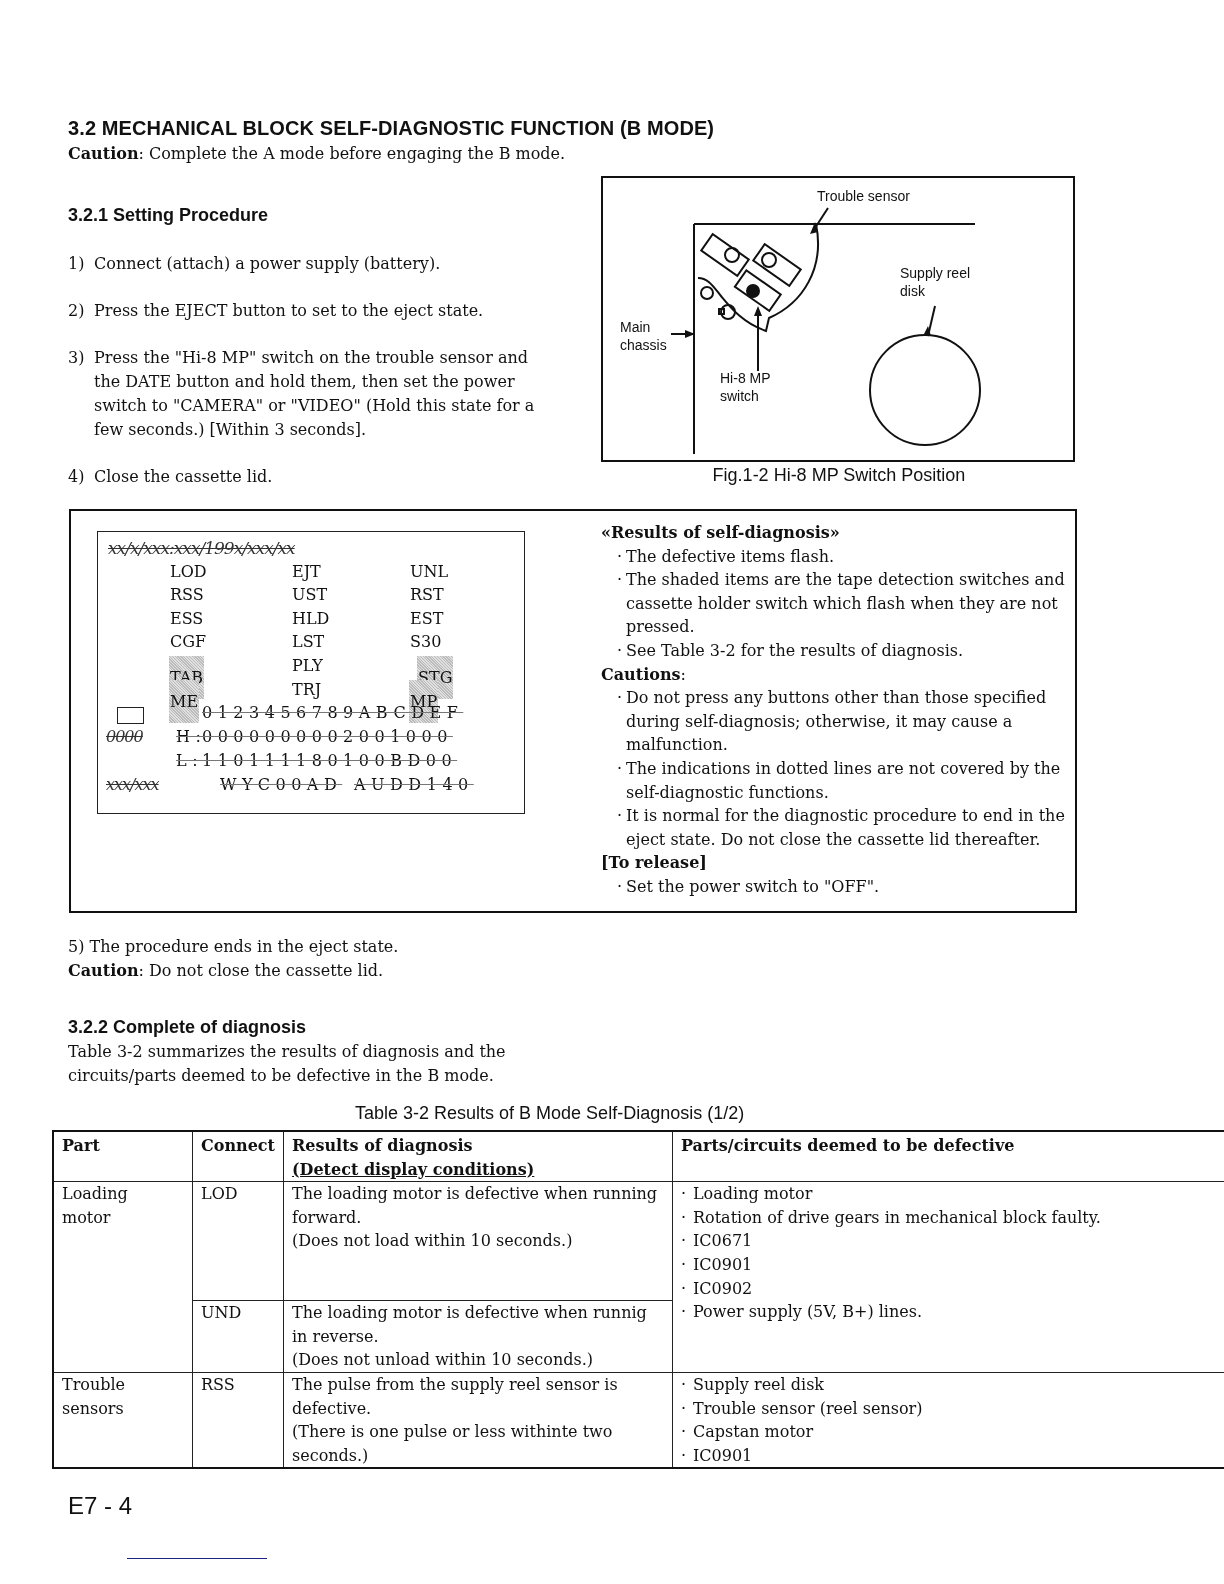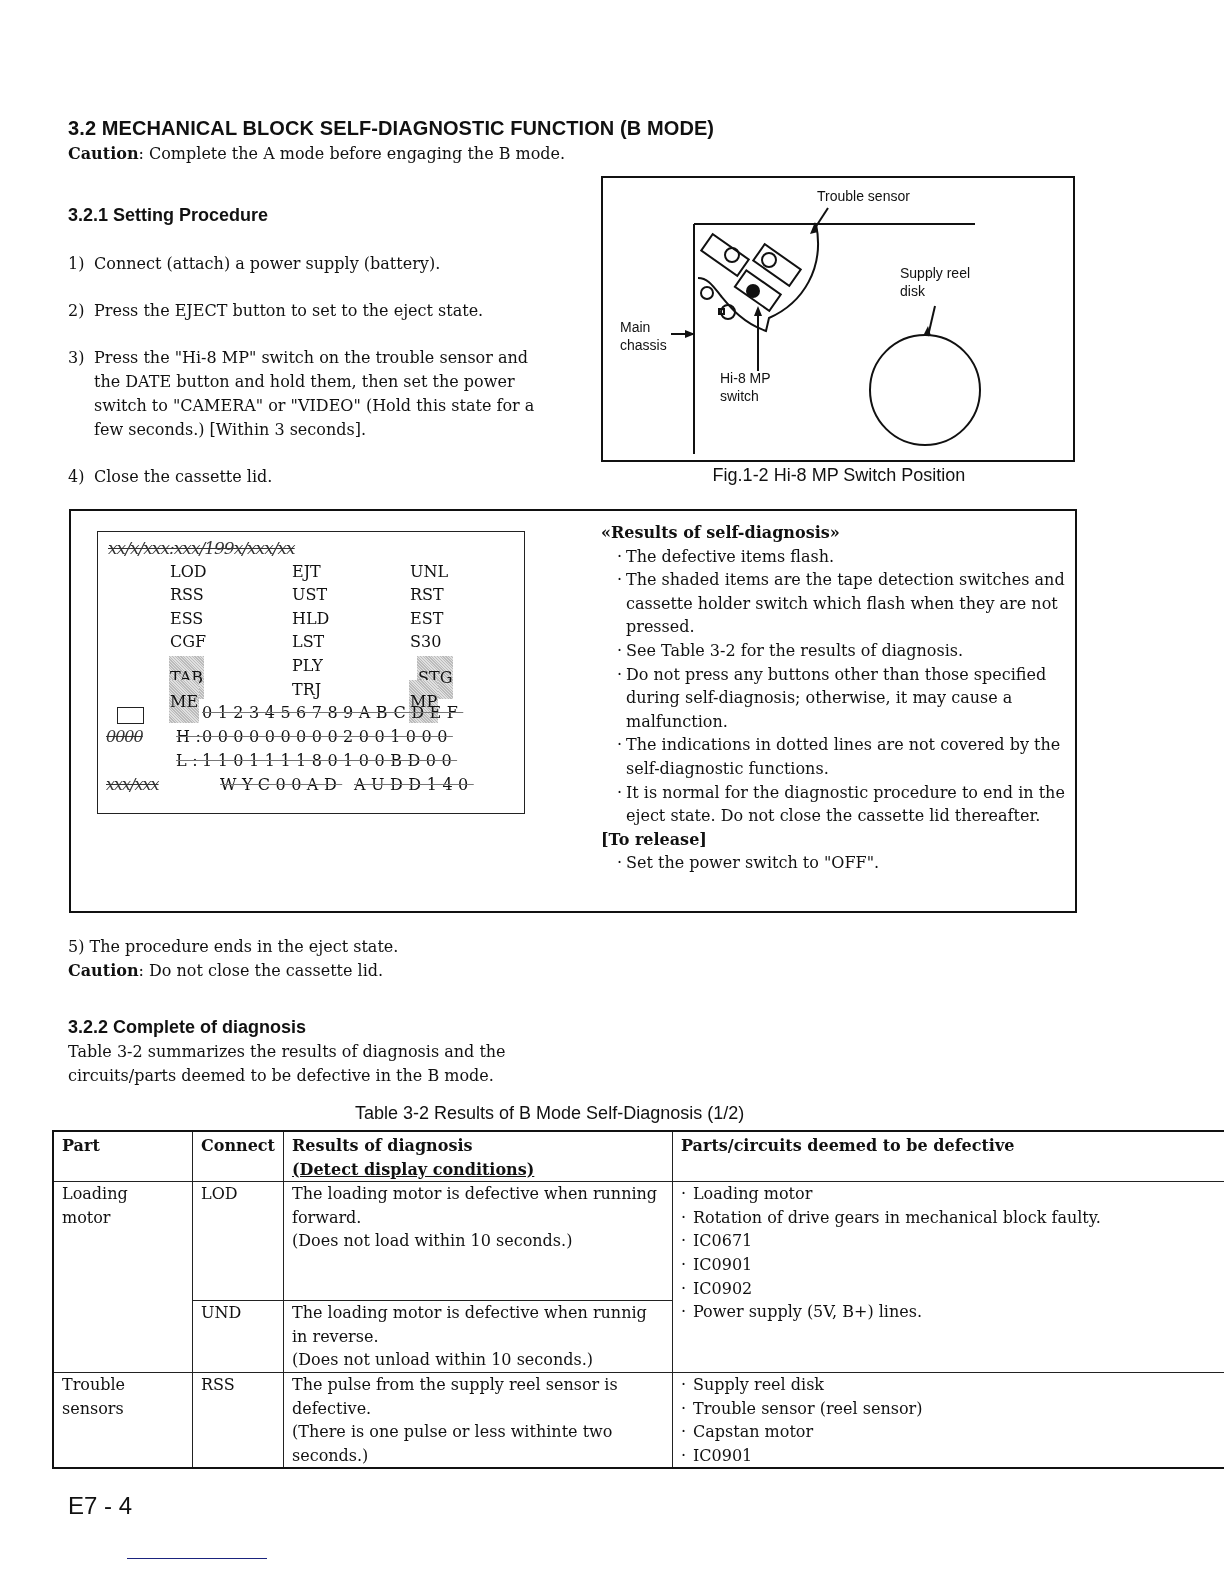--- a/index.html
+++ b/index.html
@@ -183,20 +183,21 @@
       <span class="t">The defective items flash.</span>
     </div>
   <div class="bul">
       <span class="dot">·</span>
       <span class="t">The shaded items are the tape detection switches and cassette holder switch which flash when they are not pressed.</span>
     </div>
   <div class="bul">
       <span class="dot">·</span>
       <span class="t">See Table 3-2 for the results of diagnosis.</span>
     </div>
+  <div><b>Cautions</b>:</div>
   <div class="bul">
       <span class="dot">·</span>
       <span class="t">Do not press any buttons other than those specified during self-diagnosis; otherwise, it may cause a malfunction.</span>
     </div>
   <div class="bul">
       <span class="dot">·</span>
       <span class="t">The indications in dotted lines are not covered by the self-diagnostic functions.</span>
     </div>
   <div class="bul">
       <span class="dot">·</span>

